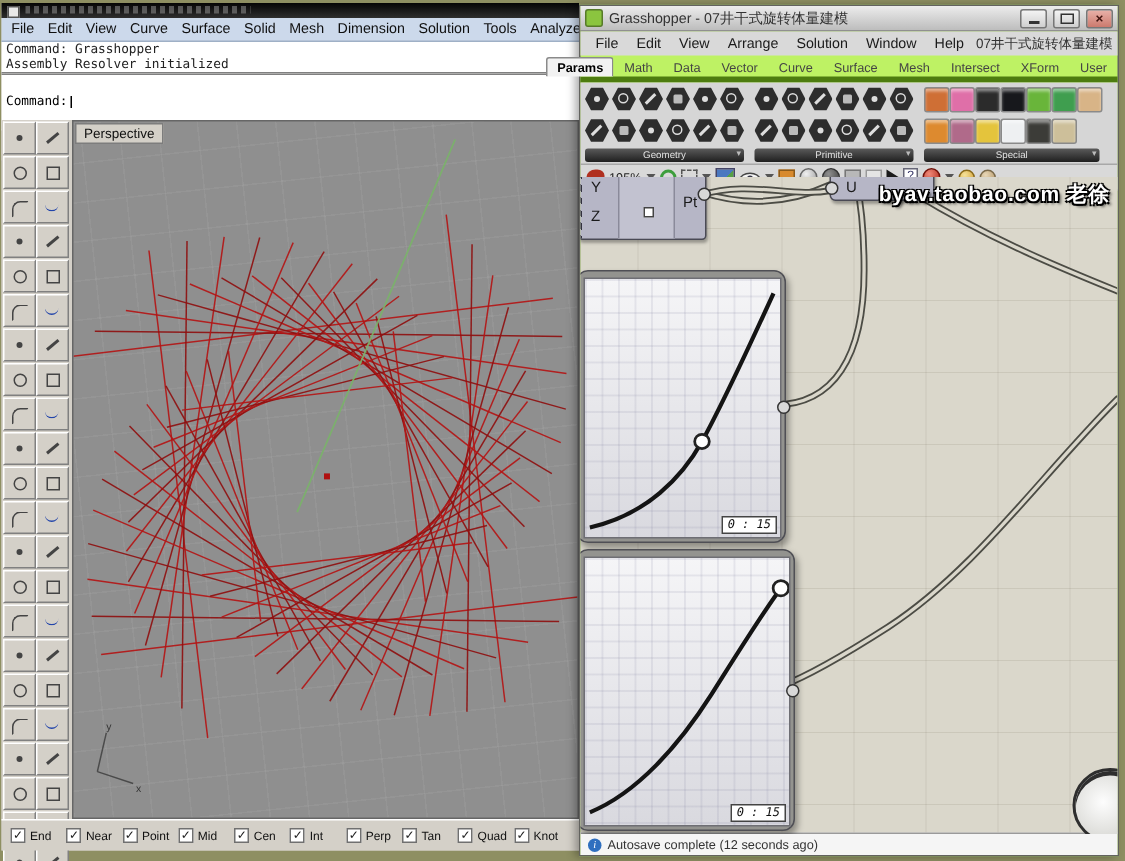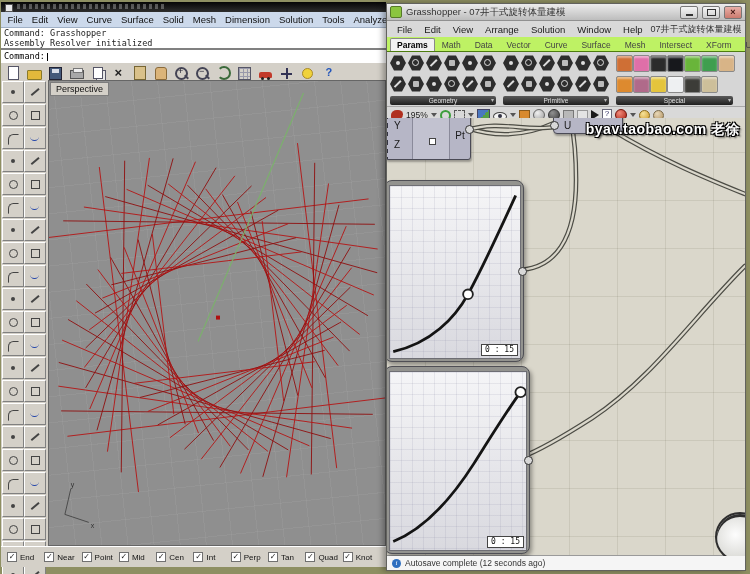--- a/index.html
+++ b/index.html
@@ -8,21 +8,21 @@
   
   .rhino{position:absolute;left:1px;top:2px;width:385px;height:565px;background:#d4d0c8;}
   .r-title{height:10px;background:linear-gradient(#050505,#2e2e2e);position:relative;}
   .r-title .r-title-ico{position:absolute;left:4px;top:2px;width:6px;height:6px;background:#e8e8e8;border:1px solid #555;}
   .r-title .r-title-text{position:absolute;left:16px;top:2px;width:150px;height:5px;opacity:.45;
      background:repeating-linear-gradient(90deg,#aaa 0 3px,transparent 3px 6px);}
   .r-menubar{height:15px;background:#ccd9eb;display:flex;align-items:center;padding-left:2px;font-size:9.5px;color:#101010;border-bottom:1px solid #9fb0c6;}
   .r-menu-item{padding:0 4.5px;white-space:nowrap;}
   .r-cmd{background:#fff;border-bottom:1px solid #808080;font-family:"DejaVu Sans Mono",monospace;font-size:8.5px;color:#222;}
   .cmd-line{padding:0 3px;line-height:10px;white-space:nowrap;}
-  .cmd-promptrow{border-top:1px solid #808080;padding:1px 3px;line-height:10px;background:#fff;}
+  .cmd-promptrow{border-top:1px solid #808080;padding:13px 3px;line-height:10px;background:#fff;}
   .caret{display:inline-block;width:1px;height:8px;background:#000;margin-left:2px;vertical-align:middle;}
   .r-toolbar{height:20px;background:#d4d0c8;border-top:1px solid #fff;border-bottom:1px solid #9a968e;display:flex;align-items:center;gap:2px;padding-left:3px;}
   .tb-btn{width:17px;height:17px;display:flex;align-items:center;justify-content:center;border:1px solid transparent;}
   .r-main{position:absolute;left:0;right:0;top:78px;bottom:21px;display:flex;}
   .r-sidebar{width:45px;background:#d4d0c8;display:grid;grid-template-columns:21px 21px;gap:1px;padding:1px;align-content:start;}
   .sb-btn{width:20px;height:20px;background:#d4d0c8;border:1px solid;border-color:#fff #808080 #808080 #fff;display:flex;align-items:center;justify-content:center;}
   .viewport{flex:1;position:relative;background:#8f8f8f;border:1px solid #666;overflow:hidden;
      background-image:
        repeating-linear-gradient(84deg, rgba(255,255,255,0.05) 0 1px, transparent 1px 26px),
        repeating-linear-gradient(-6deg, rgba(255,255,255,0.05) 0 1px, transparent 1px 26px);}
@@ -75,21 +75,21 @@
   .gh-title{height:16px;background:linear-gradient(#ececec,#bdbdbd);border-bottom:1px solid #909090;display:flex;align-items:center;padding:0 3px;gap:4px;}
   .gh-title-ico{width:10px;height:10px;background:#8bc53f;border:1px solid #567a28;border-radius:2px;}
   .gh-title-text{font-size:9.5px;color:#333;flex:1;white-space:nowrap;overflow:hidden;}
   .win-btn{width:16px;height:11px;border:1px solid #777;background:linear-gradient(#f4f4f4,#cfcfcf);display:flex;align-items:center;justify-content:center;font-size:9px;line-height:9px;color:#333;border-radius:2px;}
   .win-btn.min::after{content:"";width:7px;height:2px;background:#333;margin-top:5px;}
   .win-btn.max::after{content:"";width:7px;height:5px;border:1.5px solid #333;}
   .win-btn.close{background:linear-gradient(#e8b0a8,#cc7a6e);color:#401410;font-weight:bold;}
   .gh-menubar{height:16px;display:flex;align-items:center;padding:0 4px;font-size:9.5px;color:#1a1a1a;background:#d9d9d9;gap:2px;}
   .gh-menu-item{padding:0 6px;}
   .gh-doc-label{margin-left:auto;font-size:9px;color:#333;white-space:nowrap;}
-  .gh-tabs{height:14px;display:flex;align-items:flex-end;border-bottom:1px solid #4d7c0f;padding-left:3px;font-size:8.5px;color:#444;}
+  .gh-tabs{height:14px;display:flex;align-items:flex-end;border-bottom:4px solid #4d7c0f;padding-left:3px;font-size:8.5px;color:#444;justify-content:flex-end;}
   .gh-tab{padding:1px 6px;border:1px solid transparent;border-bottom:none;white-space:nowrap;}
   .gh-tab.active{background:#f2f2f2;border-color:#8a8a8a;color:#000;font-weight:bold;border-radius:2px 2px 0 0;}
   .gh-panel{height:52px;background:#d6d6d6;display:flex;gap:5px;padding:1px 2px;border-bottom:1px solid #a8a8a8;}
   .gh-group{position:relative;padding-bottom:9px;}
   .hex-grid{display:grid;grid-template-columns:repeat(6,18px);grid-auto-rows:21px;}
   .sp-grid{display:grid;grid-template-columns:repeat(7,17px);grid-auto-rows:21px;}
   .group-label{position:absolute;left:1px;right:1px;bottom:0;height:9px;background:linear-gradient(#5a5a5a,#1f1f1f);color:#e0e0e0;font-size:6.5px;line-height:9px;text-align:center;border-radius:2px;}
   .group-label::after{content:"▾";position:absolute;right:2px;top:0;font-size:6px;color:#bbb;}
   .hex{width:16px;height:16px;margin:2px 1px;background:#2d2d2d;clip-path:polygon(25% 3%,75% 3%,100% 50%,75% 97%,25% 97%,0 50%);position:relative;}
   .hex::after{position:absolute;left:6px;top:6px;content:"";width:4px;height:4px;background:#ddd;border-radius:50%;}
@@ -137,21 +137,21 @@
   .nub{position:absolute;width:7px;height:7px;background:#d8d8d8;border:1px solid #333;border-radius:50%;}
   .u-comp{left:166px;top:-8px;width:58px;height:20px;border-radius:0 0 4px 4px;display:flex;align-items:flex-end;padding:0 0 2px 10px;font-size:10px;color:#1a1a1a;z-index:2;}
   .watermark{position:absolute;right:5px;top:3px;font-size:14px;font-weight:bold;color:#fff;letter-spacing:.5px;z-index:6;
      text-shadow:-1px -1px 0 #000,1px -1px 0 #000,-1px 1px 0 #000,1px 1px 0 #000,2px 2px 2px rgba(0,0,0,.6);}
   .gm{position:absolute;background:#93938f;border:1px solid #4f4f55;border-radius:8px;padding:4px;box-shadow:2px 3px 4px rgba(0,0,0,.35);z-index:2;}
   .gm1{left:-3px;top:62px;width:130px;height:172px;}
   .gm2{left:-3px;top:248px;width:136px;height:178px;}
   .gm-inner{position:relative;width:100%;height:100%;border:1px solid #6e6e74;background:
      linear-gradient(rgba(130,130,160,.14) 1px,transparent 1px),
      linear-gradient(90deg,rgba(130,130,160,.14) 1px,transparent 1px),
-     linear-gradient(#f5f5f7,#d9d9df);background-size:11px 11px,11px 11px,100% 100%;}
+     linear-gradient(#f5f5f7,#d9d9df);background-size:11px 11px,11px 11px,100% 100%;font-style:italic;}
   .gm-inner svg{position:absolute;inset:0;width:100%;height:100%;}
   .gm-range{position:absolute;right:2px;bottom:2px;background:#fff;border:1px solid #444;padding:0 3px;font-size:8px;line-height:10px;color:#111;font-family:"DejaVu Sans Mono",monospace;}
   .gm-out{right:-4px;top:calc(50% - 4px);}
   .compass{position:absolute;left:328px;top:394px;width:46px;height:46px;border-radius:50%;border:2px solid #2e2e2e;background:radial-gradient(circle at 40% 45%,#fdfdfd,#c8c8c2);box-shadow:inset 0 3px 0 #2e2e2e;z-index:2;}
   .gh-status{position:absolute;left:0;right:0;bottom:0;height:14px;background:#f5f5f5;border-top:1px solid #9a9a9a;display:flex;align-items:center;gap:4px;padding:0 5px;font-size:8.5px;color:#333;}
   .status-ico{width:9px;height:9px;border-radius:50%;background:#2f6fbf;color:#fff;font-size:7px;line-height:9px;text-align:center;font-style:italic;font-family:"Liberation Serif",serif;}
 </style>
 </head>
 <body>
 

